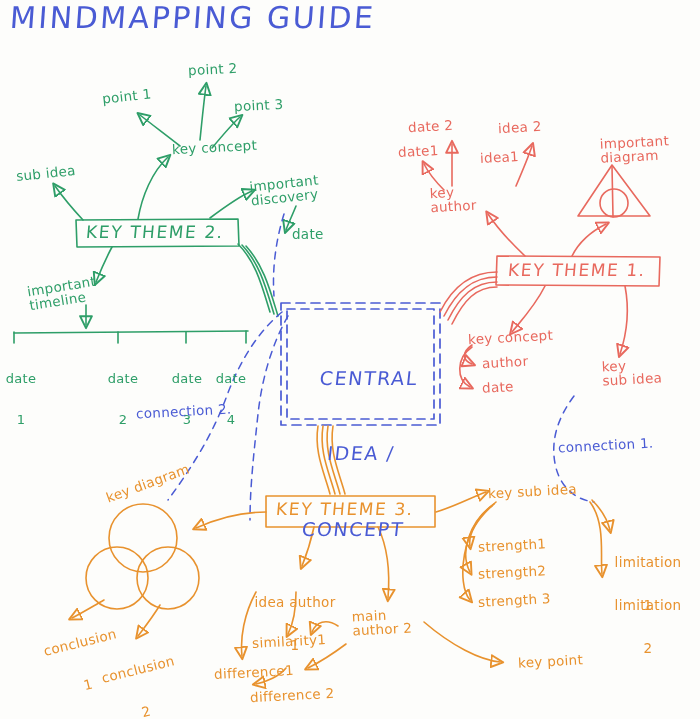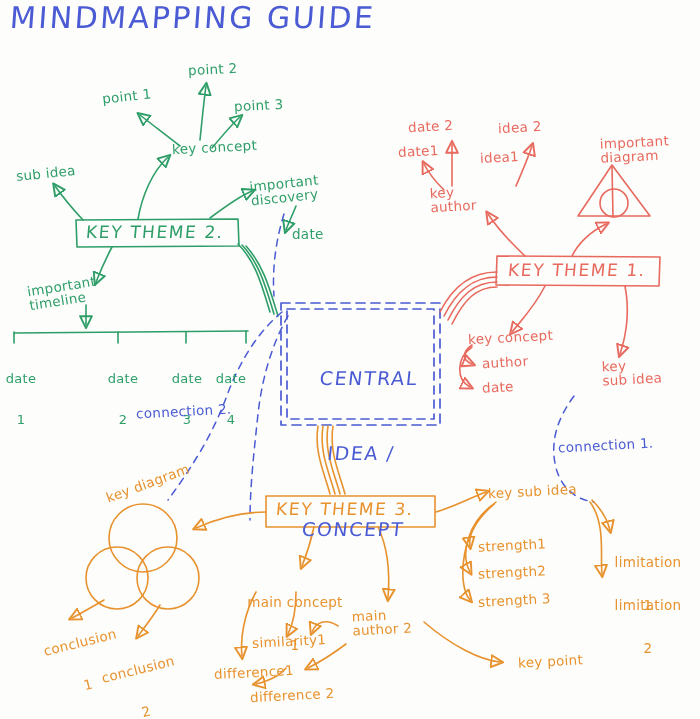--- a/index.html
+++ b/index.html
@@ -305,21 +305,21 @@
     <div>conclusion</div>
     <div>1</div>
   </div>
 
   <div class="lbl hand small c-orange rot-n14 ctr" style="left:106px; top:634px; width:70px;">
     <div>conclusion</div>
     <div>2</div>
   </div>
 
   <div class="lbl hand small c-orange ctr" style="left:240px; top:567px; width:110px;">
-    <div>main concept</div>
+    <div>idea author</div>
     <div>1</div>
   </div>
 
   <div class="lbl hand small c-orange rot-n3" style="left:352px; top:608px;">main
 author 2</div>
 
   <div class="lbl hand small c-orange rot-n3" style="left:252px; top:634px;">similarity1</div>
 
   <div class="lbl hand small c-orange rot-n3" style="left:214px; top:665px;">difference1</div>
 

